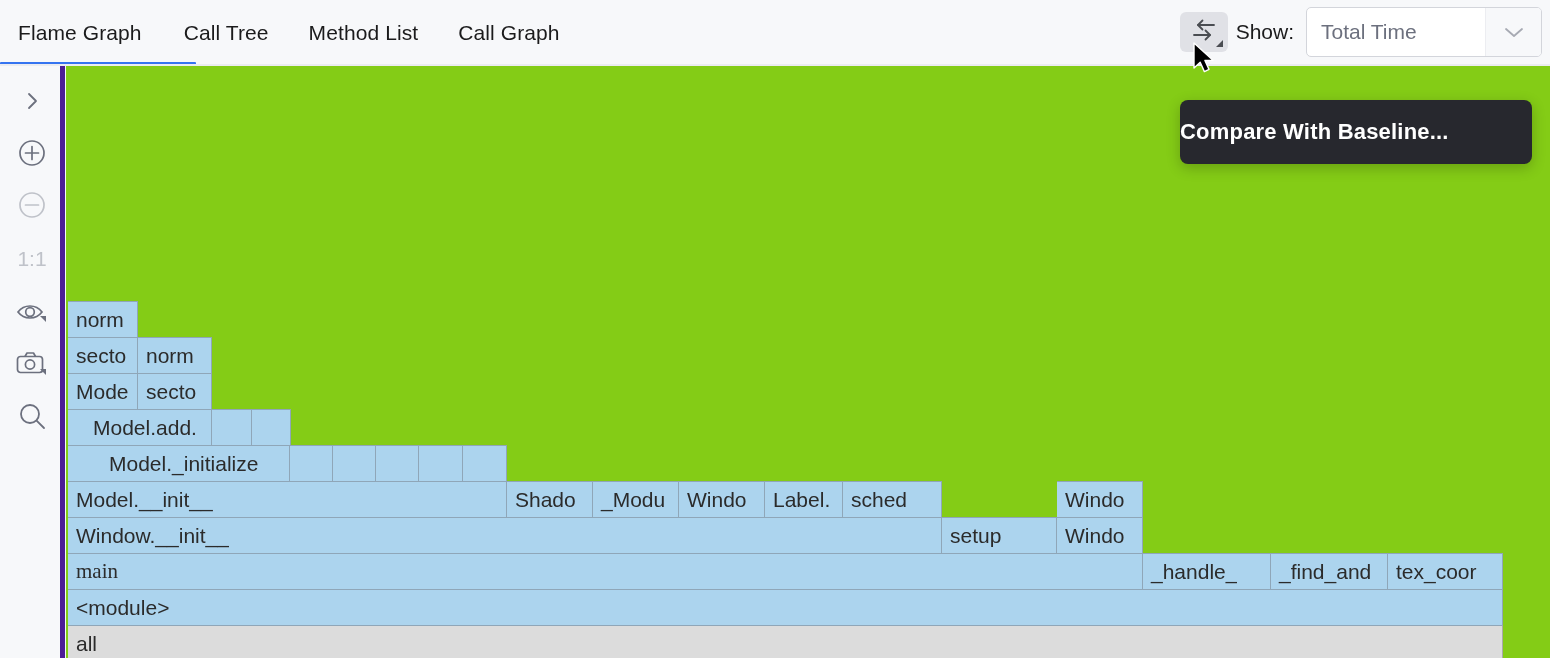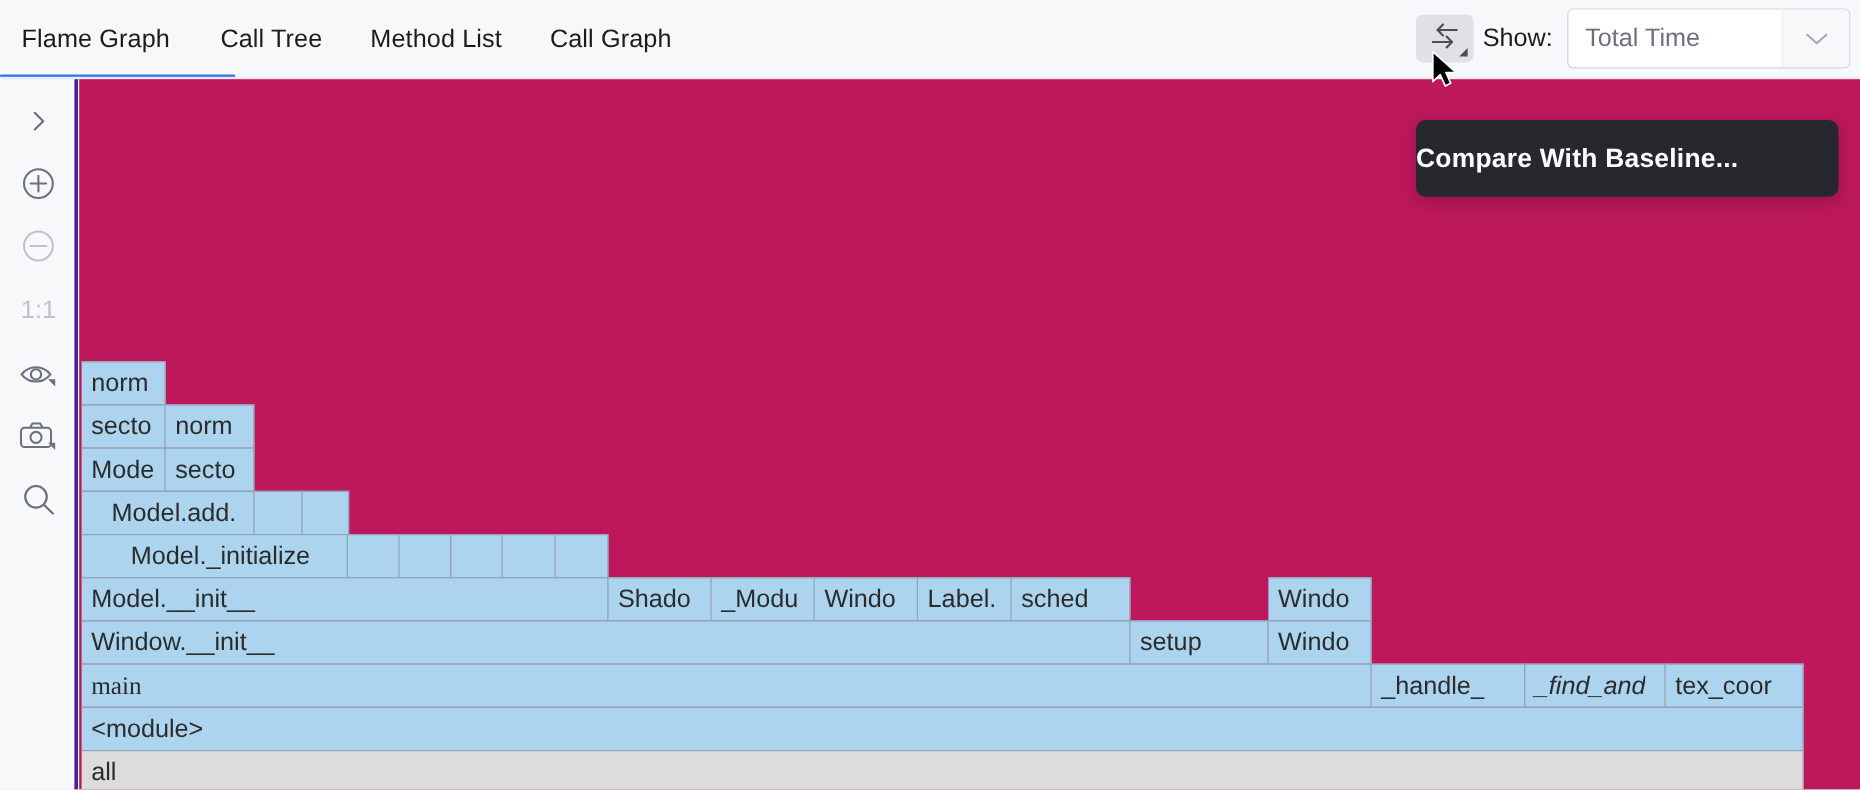--- a/index.html
+++ b/index.html
@@ -75,31 +75,31 @@
     z-index:30;
   }
   .tooltip span { color:#FFFFFF; font-size:22px; font-weight:bold; letter-spacing:.2px; }
 
   
   .cursor { position:absolute; left:1192px; top:42px; z-index:40; }
 
   
   .rail {
     position:absolute; left:0; top:66px; width:65px; height:592px;
-    background:#F7F8FA; border-right:3px solid #4c1d95;
+    background:#F7F8FA; border-right:5px solid #4c1d95;
   }
   .rail-item {
     position:absolute; left:0; width:64px; height:46px;
     display:flex; align-items:center; justify-content:center;
   }
 
   
   .canvas {
     position:absolute; left:66px; top:66px; width:1484px; height:592px;
-    background:#be185d; overflow:hidden;
+    background:#84cc16; overflow:hidden;
   }
   .frame {
     position:absolute; height:36px;
     background:#ACD4EE;
     border-right:1px solid #8FA6B8;
     border-top:1px solid #8FA6B8;
     display:flex; align-items:center;
     overflow:hidden; white-space:nowrap;
   }
   .frame.rootrow { background:#DCDCDC; border-right:1px solid #A9A9A9; }
@@ -280,21 +280,21 @@
       </div>
       <div class="frame" style="left: 991px; width: 86px; top: 451px;">
         <span class="lbl">Windo</span>
       </div>
       <div class="frame" style="left: 2px; width: 1075px; top: 487px; font-family: Liberation Serif, serif;">
         <span class="lbl">main</span>
       </div>
       <div class="frame" style="left: 1077px; width: 128px; top: 487px;">
         <span class="lbl">_handle_</span>
       </div>
-      <div class="frame" style="left: 1205px; width: 117px; top: 487px; font-style: italic;">
+      <div class="frame" style="left: 1205px; width: 117px; top: 487px;">
         <span class="lbl">_find_and</span>
       </div>
       <div class="frame" style="left: 1322px; width: 115px; top: 487px;">
         <span class="lbl">tex_coor</span>
       </div>
       <div class="frame" style="left: 2px; width: 1435px; top: 523px;">
         <span class="lbl">&lt;module&gt;</span>
       </div>
       <div class="frame rootrow" style="left: 2px; width: 1435px; top: 559px;">
         <span class="lbl">all</span>

